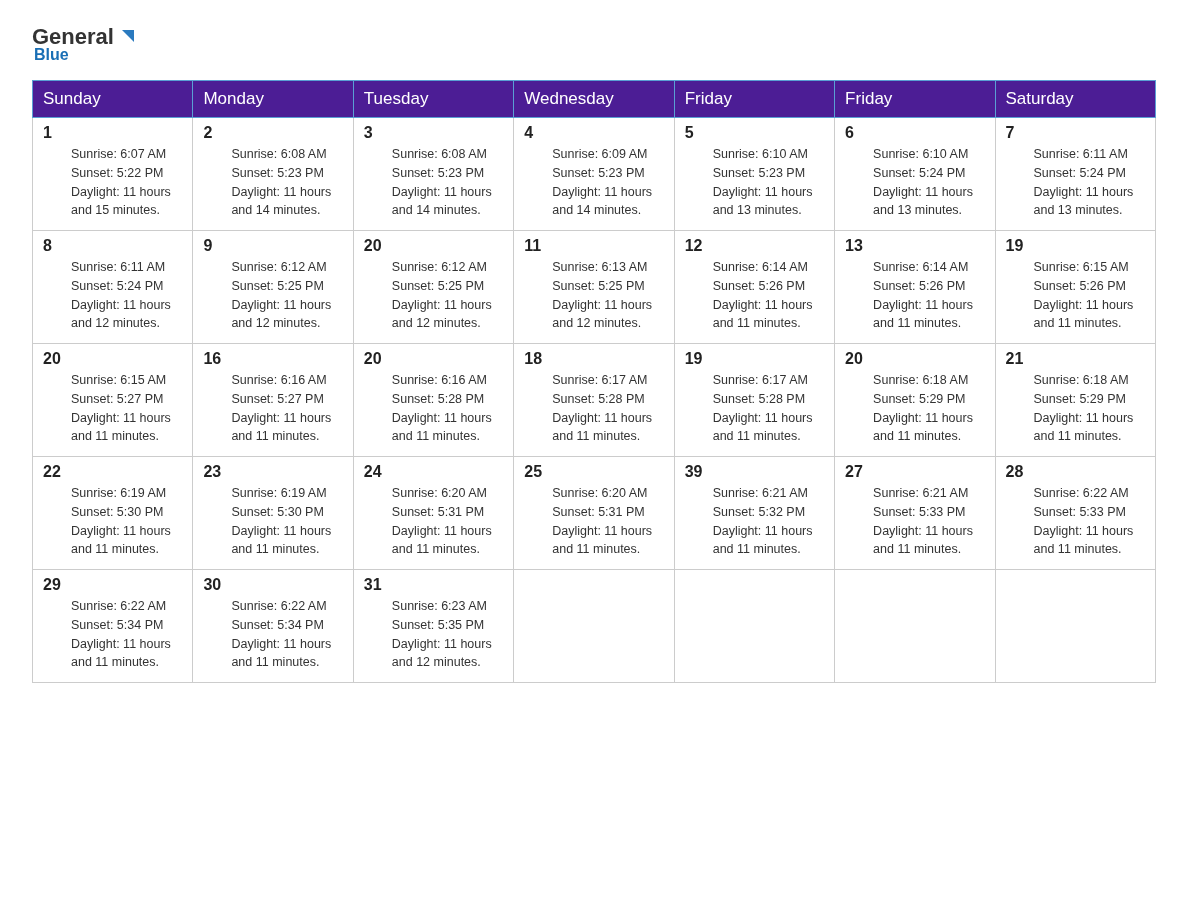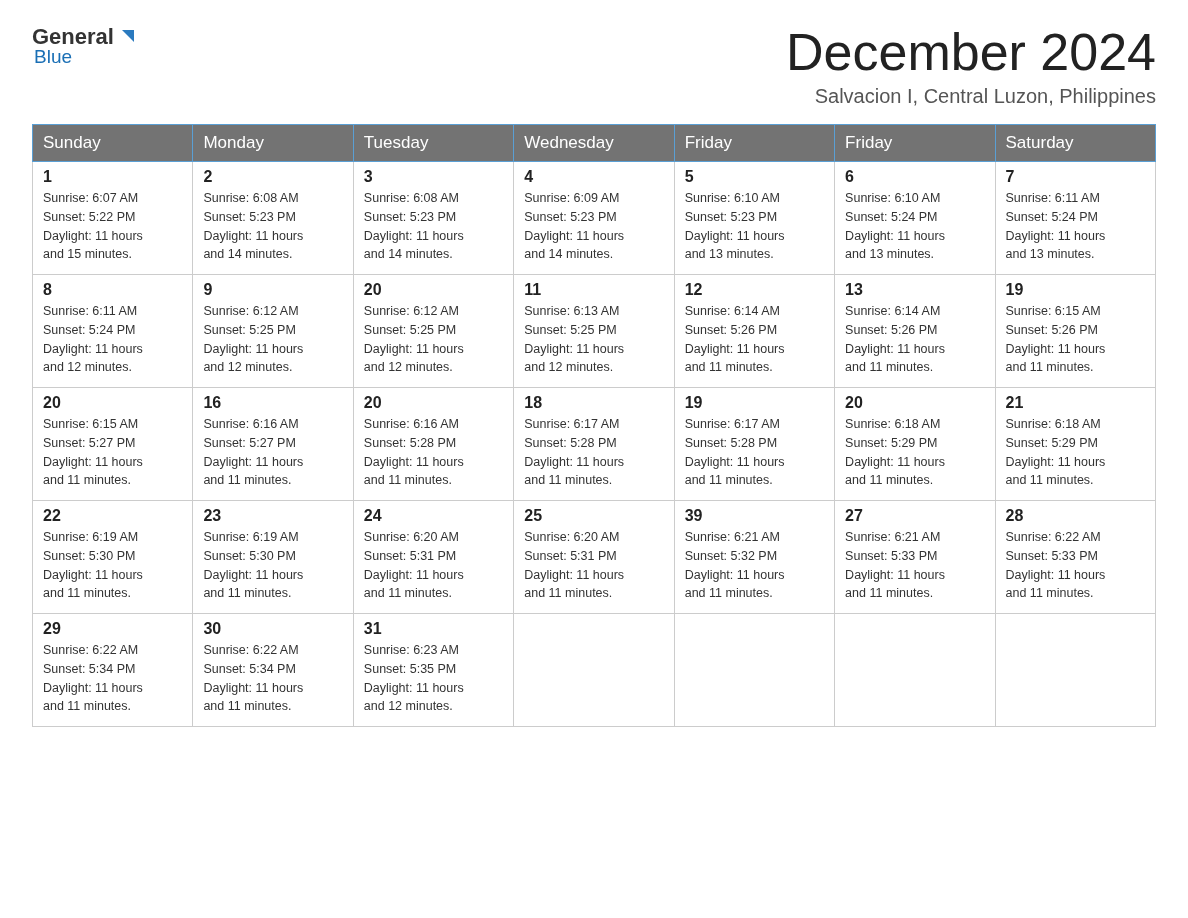--- a/index.html
+++ b/index.html
@@ -16,22 +16,22 @@
       justify-content: space-between;
       align-items: flex-start;
       margin-bottom: 16px;
     }
     .logo-text-general {
       font-size: 22px;
       font-weight: bold;
       color: #333;
     }
     .logo-text-blue {
-      font-size: 19px;
-      font-weight: normal;
+      font-size: 16px;
+      font-weight: bold;
       color: #1a6fb5;
     }
     .logo-wrapper {
       display: flex;
       flex-direction: column;
       align-items: flex-start;
     }
     .logo-row {
       display: flex;
       align-items: flex-start;
@@ -49,21 +49,21 @@
       font-size: 20px;
       color: #555;
       margin-top: 4px;
     }
     .calendar-table {
       width: 100%;
       border-collapse: collapse;
       border: 1px solid #aaa;
     }
     .calendar-table th {
-      background: #737373;
+      background: #4c1d95;
       color: white;
       padding: 8px 10px;
       text-align: left;
       font-size: 17px;
       font-weight: normal;
       border: 1px solid #5a9fd4;
     }
     .calendar-table td {
       vertical-align: top;
       padding: 6px 10px 10px 10px;
@@ -75,20 +75,21 @@
       font-size: 16px;
       font-weight: bold;
       color: #222;
       display: block;
       margin-bottom: 3px;
     }
     .day-info {
       font-size: 12.5px;
       color: #333;
       line-height: 1.5;
+      margin-left: 28px;
     }
     .empty-cell {
       background: #fff;
     }
     .week-row td {
       background: #fff;
     }
     
   </style>
 </head>
@@ -97,24 +98,20 @@
 <div class="header">
   <div class="logo-wrapper">
     <div class="logo-row">
       <span class="logo-text-general">General</span>
       <svg width="22" height="22" viewBox="0 0 22 22" style="margin-left:2px;margin-top:2px;">
         <polygon points="6,4 18,4 18,16" fill="#2a7abf"></polygon>
       </svg>
     </div>
     <span class="logo-text-blue" style="margin-top:-4px;margin-left:2px;">Blue</span>
   </div>
-  <div class="title-section">
-    <div class="month-title">December 2024</div>
-    <div class="location-title">Salvacion I, Central Luzon, Philippines</div>
-  </div>
 </div>
 
 <table class="calendar-table">
   <thead>
     <tr>
     <th>Sunday</th>
         <th>Monday</th>
         <th>Tuesday</th>
         <th>Wednesday</th>
         <th>Friday</th>

